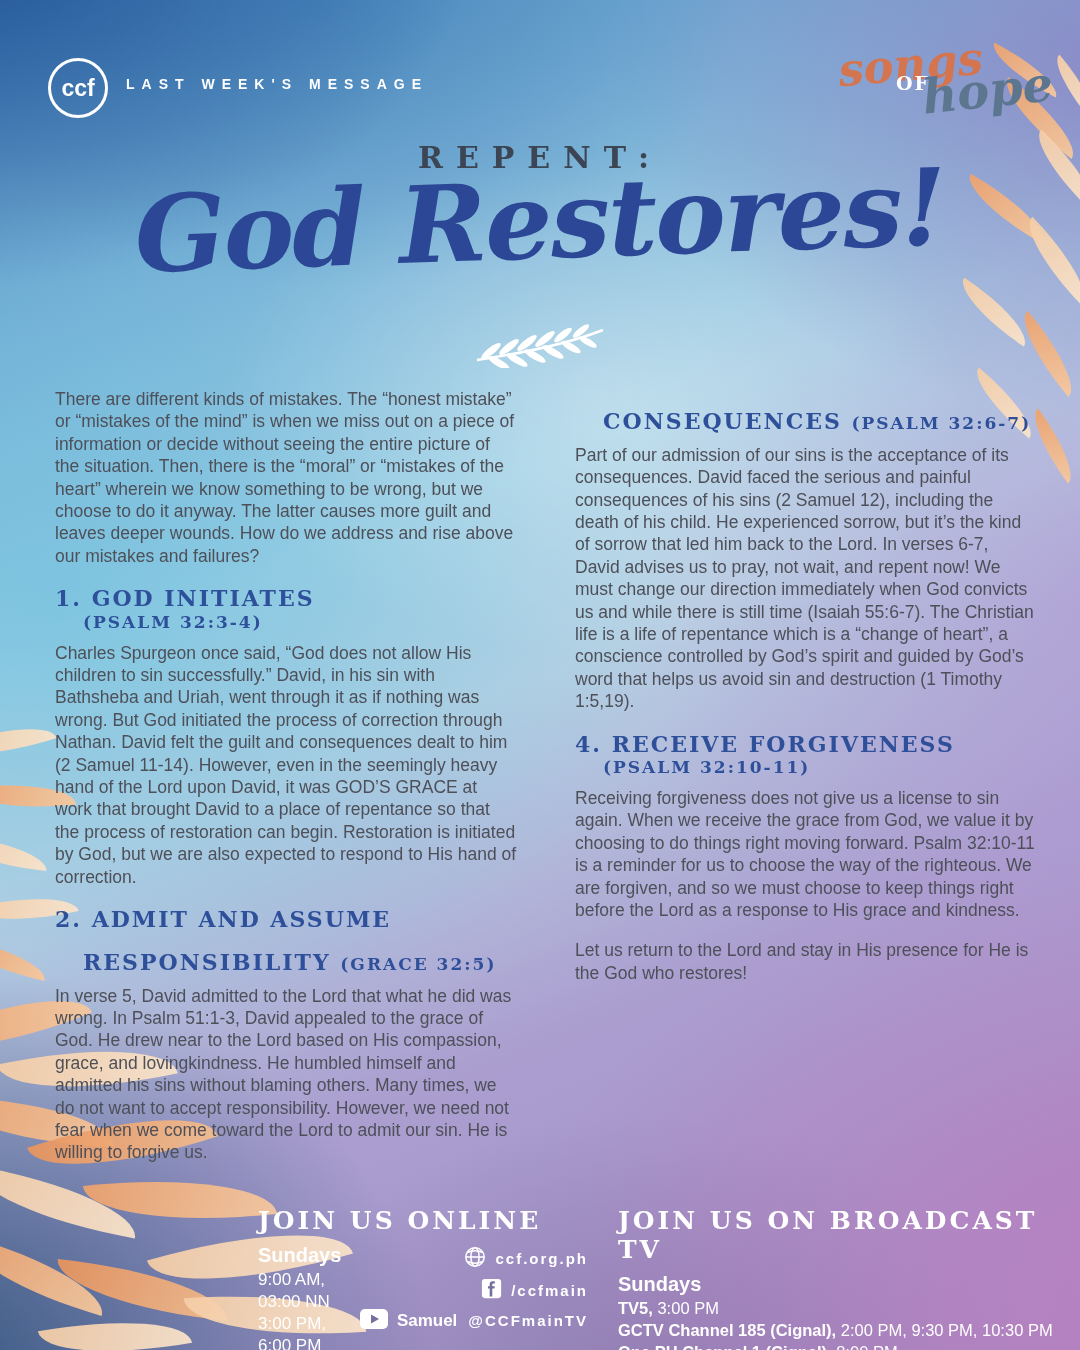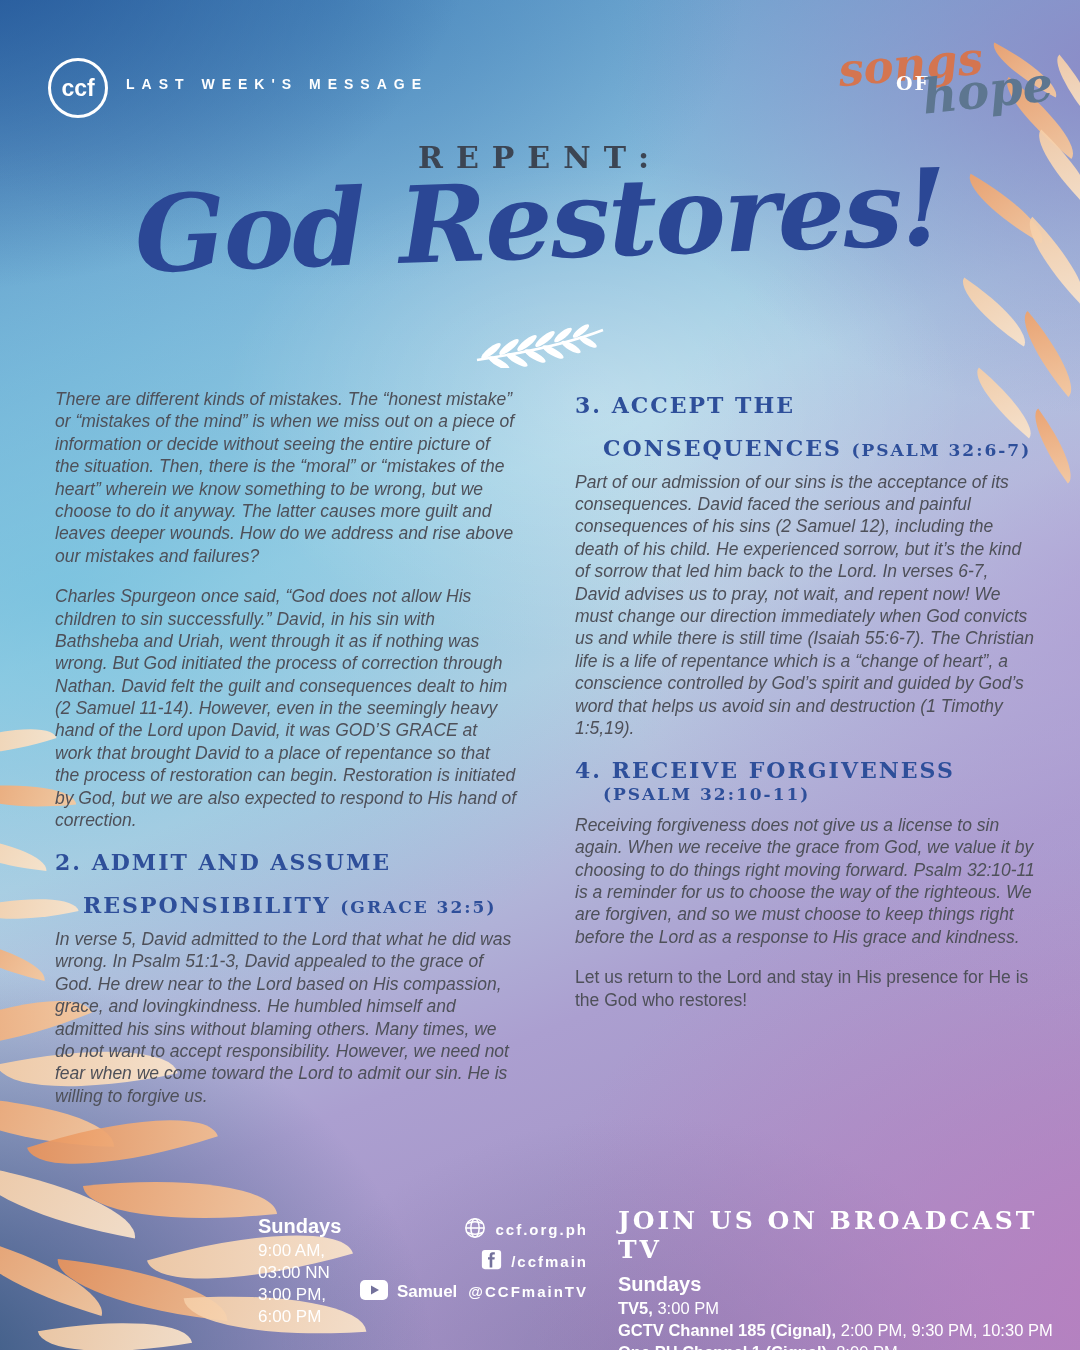--- a/index.html
+++ b/index.html
@@ -54,21 +54,21 @@
     font-size:30px;letter-spacing:13px;color:#3c4553;}
   .main-title{position:absolute;left:0;top:158px;width:100%;text-align:center;
     font-family:"DejaVu Serif","Liberation Serif",serif;font-style:italic;font-weight:bold;
     font-size:106px;color:#2b4795;transform:rotate(-2deg);letter-spacing:-2px;}
   .laurel{position:absolute;left:475px;top:318px;}
 
   
   .col{position:absolute;width:462px;color:#4e5059;font-size:17.5px;line-height:1.28;}
   .col-left{left:55px;top:388px;}
   .col-right{left:575px;top:392px;width:460px;}
-  .body-p{margin:0 0 18px 0;font-style:italic;}
+  .body-p{margin:0 0 18px 0;}
   .sec-h{font-family:"DejaVu Serif","Liberation Serif",serif;font-weight:bold;color:#2e4f9a;
     font-size:22px;letter-spacing:2px;line-height:1.22;margin:0 0 9px 0;}
   .sec-h .indent{padding-left:28px;margin-top:16px;}
   .sec-h-ref{font-size:17px;padding-left:28px;letter-spacing:2px;}
   .sec-h-ref-inline{font-size:17px;letter-spacing:2px;}
   .closing-p{margin:0;}
 
   
   .f-heading{font-family:"DejaVu Serif","Liberation Serif",serif;font-weight:bold;color:#fff;
     font-size:25px;letter-spacing:3px;}
@@ -153,52 +153,56 @@
           <ellipse cx="96" cy="29" rx="11" ry="3.4" transform="rotate(30 96 29)"></ellipse>
           <ellipse cx="106" cy="13" rx="10" ry="3.2" transform="rotate(-38 106 13)"></ellipse>
           <ellipse cx="113" cy="24" rx="10" ry="3.2" transform="rotate(30 113 24)"></ellipse>
         </g>
       </svg>
     </div>
 
     <div class="col col-left">
       <p class="body-p">There are different kinds of mistakes. The “honest mistake” or “mistakes of the mind” is when we miss out on a piece of information or decide without seeing the entire picture of the situation. Then, there is the “moral” or “mistakes of the heart” wherein we know something to be wrong, but we choose to do it anyway. The latter causes more guilt and leaves deeper wounds. How do we address and rise above our mistakes and failures?</p>
 
+      <div class="sec-h" style="margin-top:2px;">
+        <div>1. GOD INITIATES</div>
+        <div class="sec-h-ref">(PSALM 32:3-4)</div>
+      </div>
       <p class="body-p">Charles Spurgeon once said, “God does not allow His children to sin successfully.” David, in his sin with Bathsheba and Uriah, went through it as if nothing was wrong. But God initiated the process of correction through Nathan. David felt the guilt and consequences dealt to him (2 Samuel 11-14). However, even in the seemingly heavy hand of the Lord upon David, it was GOD’S GRACE at work that brought David to a place of repentance so that the process of restoration can begin. Restoration is initiated by God, but we are also expected to respond to His hand of correction.</p>
 
       <div class="sec-h" style="margin-top:2px;">
         <div>2. ADMIT AND ASSUME</div>
         <div class="indent">
           <span>RESPONSIBILITY</span>
           <span class="sec-h-ref-inline">(GRACE 32:5)</span>
         </div>
       </div>
       <p class="body-p">In verse 5, David admitted to the Lord that what he did was wrong. In Psalm 51:1-3, David appealed to the grace of God. He drew near to the Lord based on His compassion, grace, and lovingkindness. He humbled himself and admitted his sins without blaming others. Many times, we do not want to accept responsibility. However, we need not fear when we come toward the Lord to admit our sin. He is willing to forgive us.</p>
     </div>
 
     <div class="col col-right">
       <div class="sec-h">
-        <div>3. ACCEPT THE</div>
         <div class="indent">
           <span>CONSEQUENCES</span>
           <span class="sec-h-ref-inline">(PSALM 32:6-7)</span>
         </div>
       </div>
       <p class="body-p">Part of our admission of our sins is the acceptance of its consequences. David faced the serious and painful consequences of his sins (2 Samuel 12), including the death of his child. He experienced sorrow, but it’s the kind of sorrow that led him back to the Lord. In verses 6-7, David advises us to pray, not wait, and repent now! We must change our direction immediately when God convicts us and while there is still time (Isaiah 55:6-7). The Christian life is a life of repentance which is a “change of heart”, a conscience controlled by God’s spirit and guided by God’s word that helps us avoid sin and destruction (1 Timothy 1:5,19).</p>
 
       <div class="sec-h" style="margin-top:4px;">
         <div>4. RECEIVE FORGIVENESS</div>
         <div class="sec-h-ref">(PSALM 32:10-11)</div>
       </div>
       <p class="body-p">Receiving forgiveness does not give us a license to sin again. When we receive the grace from God, we value it by choosing to do things right moving forward. Psalm 32:10-11 is a reminder for us to choose the way of the righteous. We are forgiven, and so we must choose to keep things right before the Lord as a response to His grace and kindness.</p>
 
       <p class="closing-p">Let us return to the Lord and stay in His presence for He is the God who restores!</p>
     </div>
 
     <div class="f-online">
+      <div class="f-heading">JOIN US ONLINE</div>
       <div class="f-row">
         <div class="f-sched">
           <div class="f-day">Sundays</div>
           <div class="f-time">9:00 AM, 03:00 NN</div>
           <div class="f-time">3:00 PM, 6:00 PM</div>
         </div>
         <div class="f-socials">
           <div class="f-social">
             <span>
               <svg width="22" height="22" viewBox="0 0 24 24" fill="none" stroke="#ffffff" stroke-width="1.7">

